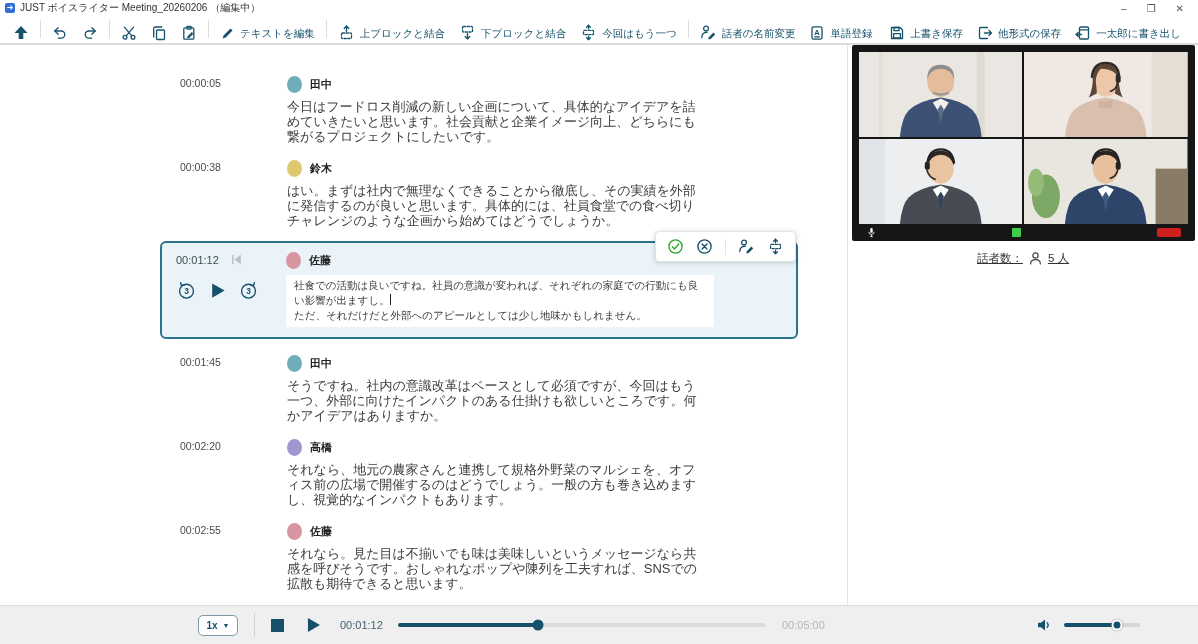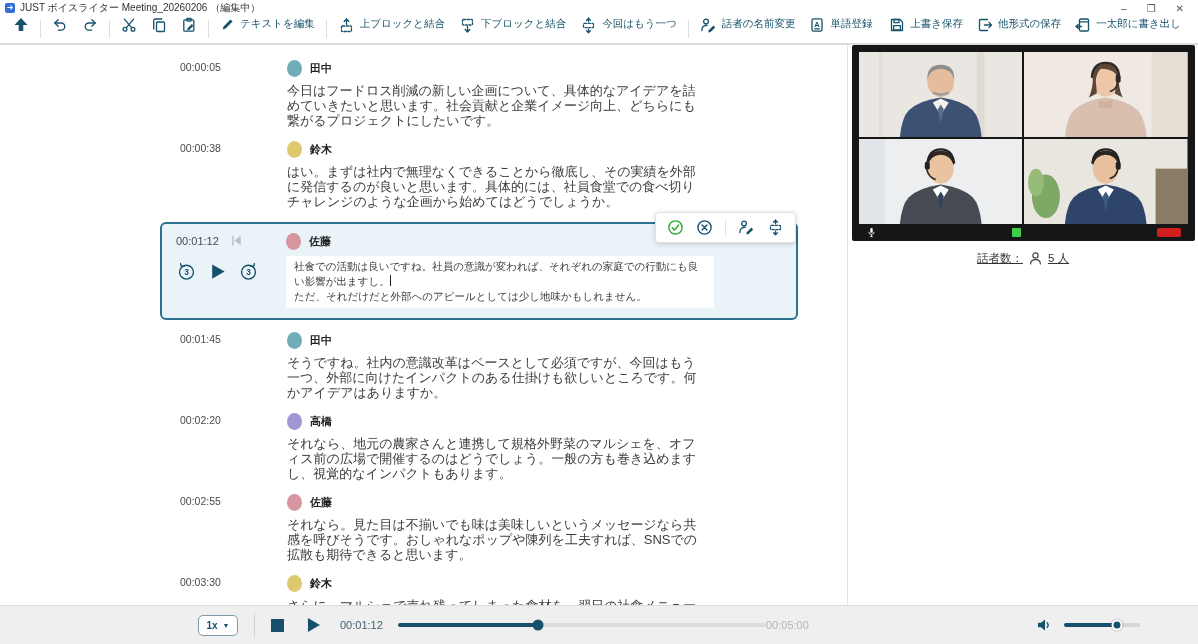--- a/index.html
+++ b/index.html
@@ -11,30 +11,30 @@
   .titlebar { height:15px; display:flex; align-items:center; padding:1px 6px 0 5px; font-size:10px; color:#333; background:#fff; }
   .appicon { width:10px; height:10px; background:#2f6fd6; border-radius:2px; color:#fff; font-size:8px; line-height:10px; text-align:center; margin-right:5px; }
   .winctl { margin-left:auto; display:flex; gap:20px; color:#555; font-size:10px; padding-right:8px; }
   .winctl span { cursor:default; }
 
   
   .menubar { height:16px; display:flex; align-items:center; gap:17px; padding:0 0 2px 5px; font-size:10px; color:#333; border-bottom:1px solid #eef2f4; background:#fff; }
 
   
   .toolbar { height:30px; display:flex; align-items:center; padding:0 10px 0 6px; border-bottom:2px solid #d7dde0; background:#fff; color:#17526b; }
-  .tbtn { display:flex; align-items:flex-start; gap:5px; padding:0 7px; height:24px; font-size:10.5px; color:#17526b; white-space:nowrap; cursor:default; }
+  .tbtn { display:flex; align-items:flex-end; gap:5px; padding:0 7px; height:24px; font-size:10.5px; color:#17526b; white-space:nowrap; cursor:default; }
   .tbtn svg { flex:none; }
   .tsep { width:1px; height:18px; background:#dcdcdc; margin:0 4px; }
   .tb-right { margin-left:auto; display:flex; align-items:center; }
 
   
   .main { flex:1; display:flex; min-height:0; }
   .transcript { width:847px; overflow:hidden; padding-top:15px; background:#fff; }
 
-  .block { display:flex; margin:0 0 13px 180px; }
+  .block { display:flex; margin:16px 0 13px 180px; }
   .btime { width:107px; font-size:10.5px; color:#4a4a4a; padding-top:1px; }
   .speaker-row { display:flex; align-items:center; gap:8px; margin-bottom:6px; }
   .avatar { width:15px; height:17px; border-radius:50%; flex:none; }
   .sname { font-size:11px; font-weight:bold; color:#222; }
   .btext { width:412px; font-size:13px; line-height:15px; color:#3c3c3c; }
 
   
   .block-selected { position:relative; margin:2px 0 12px 160px; width:638px; border:2px solid #2b7390; border-radius:6px; background:#eaf4f8; padding:9px 10px 10px 14px; display:flex; }
   .sel-left { width:110px; flex:none; }
   .sel-time-row { display:flex; align-items:center; gap:10px; font-size:11px; color:#3e4c55; }
@@ -60,21 +60,21 @@
   .playbar { height:39px; background:#efefef; border-top:1px solid #dcdcdc; display:flex; align-items:center; }
   .speedbox { margin-left:198px; width:40px; height:21px; border:1.5px solid #7e99a6; border-radius:5px; background:#fff; display:flex; align-items:center; justify-content:center; gap:5px; font-size:10px; font-weight:bold; color:#17506b; }
   .speedbox .car { font-size:7px; color:#17506b; }
   .psep { width:1px; height:24px; background:#d0d0d0; margin:0 16px; }
   .stopbtn { width:13px; height:13px; background:#17506b; }
   .playbtn { margin-left:20px; }
   .cur { margin-left:18px; font-size:11px; color:#44606e; width:48px; }
   .track { position:relative; margin-left:10px; width:368px; height:4px; border-radius:2px; background:#dcdcdc; }
   .track .fill { position:absolute; left:0; top:0; height:4px; border-radius:2px; background:#17506b; }
   .track .knob { position:absolute; top:50%; width:11px; height:11px; border-radius:50%; background:#17506b; transform:translate(-50%,-50%); }
-  .tot { margin-left:0; font-size:11px; color:#b5b5b5; }
+  .tot { margin-left:16px; font-size:11px; color:#b5b5b5; }
   .volwrap { margin-left:auto; margin-right:58px; display:flex; align-items:center; gap:12px; }
   .vtrack { position:relative; width:76px; height:4px; border-radius:2px; background:#d6d6d6; }
   .vtrack .fill { position:absolute; left:0; top:0; height:4px; border-radius:2px; background:#17506b; }
   .vtrack .knob { position:absolute; top:50%; width:11px; height:11px; border-radius:50%; background:#17506b; border:2px solid #fff; box-shadow:0 0 2px rgba(0,0,0,.4); transform:translate(-50%,-50%); }
 
   svg.ic { stroke:currentColor; fill:none; stroke-width:1.3; stroke-linecap:round; stroke-linejoin:round; }
   svg.icf { fill:currentColor; stroke:none; }
 </style>
 </head>
 <body>

